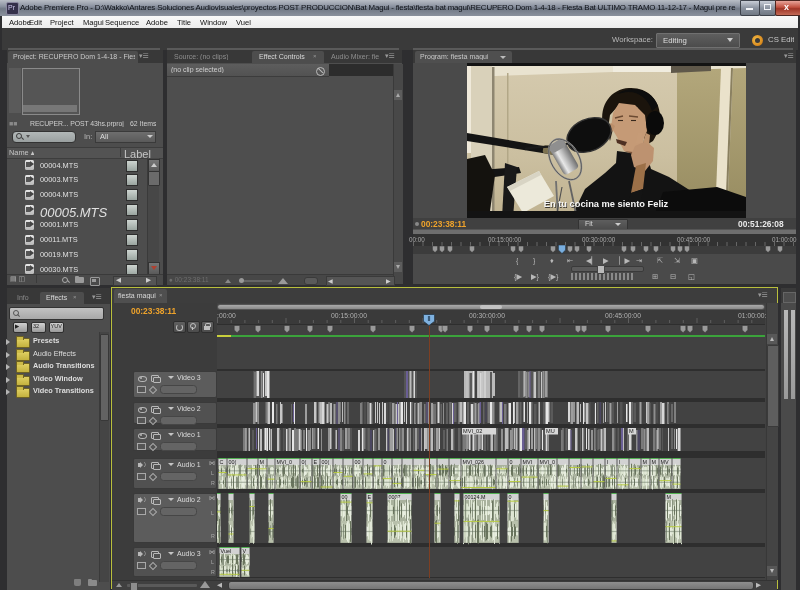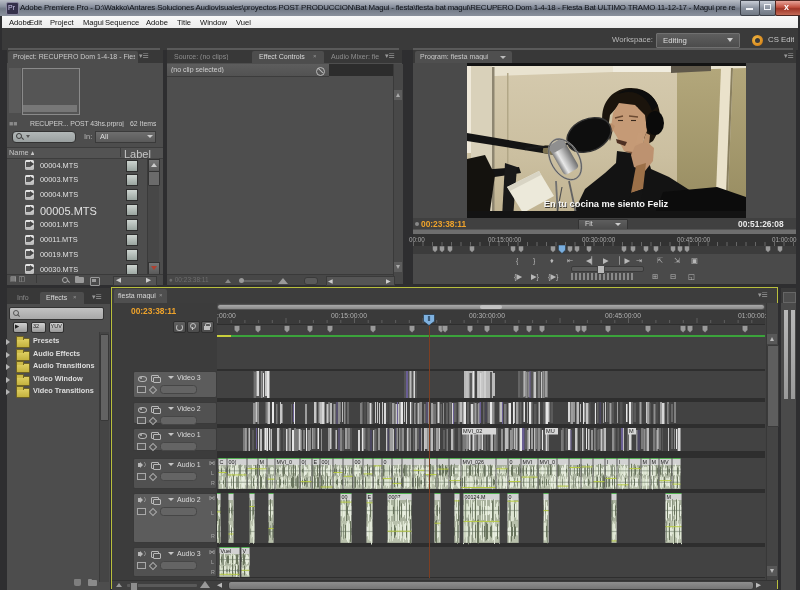--- a/index.html
+++ b/index.html
@@ -72,21 +72,21 @@
 <div class="tx" style="left:40px;top:175.4px;font-size:7.4px;color:#e0e0e0;">00003.MTS</div>
 <div class="a" style="left:126px;top:174.4px;width:10px;height:10px;background:linear-gradient(#cdd4d0,#9aa5a0);border:1px solid #2e2e2e;"></div>
 <div class="a" style="left:25px;top:189.8px;width:9px;height:10px;background:linear-gradient(#e8e8e8,#b8b8b8);border-radius:1.5px;"></div>
 <div class="a" style="left:26px;top:191.8px;width:4px;height:5px;background:#555;"></div>
 <div class="a" style="left:30px;top:190.8px;width:0;height:0;border-top:3.5px solid transparent;border-bottom:3.5px solid transparent;border-left:4px solid #444;"></div>
 <div class="tx" style="left:40px;top:190.3px;font-size:7.4px;color:#e0e0e0;">00004.MTS</div>
 <div class="a" style="left:126px;top:189.3px;width:10px;height:10px;background:linear-gradient(#cdd4d0,#9aa5a0);border:1px solid #2e2e2e;"></div>
 <div class="a" style="left:25px;top:204.7px;width:9px;height:10px;background:linear-gradient(#e8e8e8,#b8b8b8);border-radius:1.5px;"></div>
 <div class="a" style="left:26px;top:206.7px;width:4px;height:5px;background:#555;"></div>
 <div class="a" style="left:30px;top:205.7px;width:0;height:0;border-top:3.5px solid transparent;border-bottom:3.5px solid transparent;border-left:4px solid #444;"></div>
-<div class="tx" style="left:40px;top:205.2px;font-size:11px;color:#e0e0e0;">00005.MTS</div>
+<div class="tx" style="left:40px;top:205.2px;font-size:13px;color:#e0e0e0;font-style:italic;">00005.MTS</div>
 <div class="a" style="left:126px;top:204.2px;width:10px;height:10px;background:linear-gradient(#cdd4d0,#9aa5a0);border:1px solid #2e2e2e;"></div>
 <div class="a" style="left:25px;top:219.6px;width:9px;height:10px;background:linear-gradient(#e8e8e8,#b8b8b8);border-radius:1.5px;"></div>
 <div class="a" style="left:26px;top:221.6px;width:4px;height:5px;background:#555;"></div>
 <div class="a" style="left:30px;top:220.6px;width:0;height:0;border-top:3.5px solid transparent;border-bottom:3.5px solid transparent;border-left:4px solid #444;"></div>
 <div class="tx" style="left:40px;top:220.1px;font-size:7.4px;color:#e0e0e0;">00001.MTS</div>
 <div class="a" style="left:126px;top:219.1px;width:10px;height:10px;background:linear-gradient(#cdd4d0,#9aa5a0);border:1px solid #2e2e2e;"></div>
 <div class="a" style="left:25px;top:234.5px;width:9px;height:10px;background:linear-gradient(#e8e8e8,#b8b8b8);border-radius:1.5px;"></div>
 <div class="a" style="left:26px;top:236.5px;width:4px;height:5px;background:#555;"></div>
 <div class="a" style="left:30px;top:235.5px;width:0;height:0;border-top:3.5px solid transparent;border-bottom:3.5px solid transparent;border-left:4px solid #444;"></div>
 <div class="tx" style="left:40px;top:235.0px;font-size:7.4px;color:#e0e0e0;">00011.MTS</div>
@@ -361,21 +361,21 @@
 <div class="tx" style="left:15px;top:323px;font-size:5.5px;color:#222;">▶</div>
 <div class="tx" style="left:33px;top:323px;font-size:5.5px;color:#222;">32</div>
 <div class="tx" style="left:50.5px;top:323px;font-size:5.5px;color:#222;">YUV</div>
 <div class="a" style="left:6px;top:339.0px;width:0;height:0;border-top:3px solid transparent;border-bottom:3px solid transparent;border-left:4px solid #b5b5b5;"></div>
 <div class="a" style="left:16px;top:338.0px;width:12px;height:8px;background:linear-gradient(#e0d063,#c4b23e);border:1px solid #6e6224;border-radius:1px;"></div>
 <div class="a" style="left:16px;top:336.0px;width:6px;height:3px;background:#cdbb48;border:1px solid #6e6224;border-bottom:none;border-radius:1px 1px 0 0;"></div>
 <div class="tx" style="left:33px;top:336.0px;font-size:7.3px;font-weight:bold;color:#dedede;">Presets</div>
 <div class="a" style="left:6px;top:351.5px;width:0;height:0;border-top:3px solid transparent;border-bottom:3px solid transparent;border-left:4px solid #b5b5b5;"></div>
 <div class="a" style="left:16px;top:350.5px;width:12px;height:8px;background:linear-gradient(#e0d063,#c4b23e);border:1px solid #6e6224;border-radius:1px;"></div>
 <div class="a" style="left:16px;top:348.5px;width:6px;height:3px;background:#cdbb48;border:1px solid #6e6224;border-bottom:none;border-radius:1px 1px 0 0;"></div>
-<div class="tx" style="left:33px;top:348.5px;font-size:7.3px;font-weight:bold;color:#dedede;">Audio Effects</div>
+<div class="tx" style="left:33px;top:348.5px;font-size:7.3px;font-weight:normal;color:#dedede;">Audio Effects</div>
 <div class="a" style="left:6px;top:364.0px;width:0;height:0;border-top:3px solid transparent;border-bottom:3px solid transparent;border-left:4px solid #b5b5b5;"></div>
 <div class="a" style="left:16px;top:363.0px;width:12px;height:8px;background:linear-gradient(#e0d063,#c4b23e);border:1px solid #6e6224;border-radius:1px;"></div>
 <div class="a" style="left:16px;top:361.0px;width:6px;height:3px;background:#cdbb48;border:1px solid #6e6224;border-bottom:none;border-radius:1px 1px 0 0;"></div>
 <div class="tx" style="left:33px;top:361.0px;font-size:7.3px;font-weight:bold;color:#dedede;">Audio Transitions</div>
 <div class="a" style="left:6px;top:376.5px;width:0;height:0;border-top:3px solid transparent;border-bottom:3px solid transparent;border-left:4px solid #b5b5b5;"></div>
 <div class="a" style="left:16px;top:375.5px;width:12px;height:8px;background:linear-gradient(#e0d063,#c4b23e);border:1px solid #6e6224;border-radius:1px;"></div>
 <div class="a" style="left:16px;top:373.5px;width:6px;height:3px;background:#cdbb48;border:1px solid #6e6224;border-bottom:none;border-radius:1px 1px 0 0;"></div>
 <div class="tx" style="left:33px;top:373.5px;font-size:7.3px;font-weight:bold;color:#dedede;">Video Window</div>
 <div class="a" style="left:6px;top:389.0px;width:0;height:0;border-top:3px solid transparent;border-bottom:3px solid transparent;border-left:4px solid #b5b5b5;"></div>
 <div class="a" style="left:16px;top:388.0px;width:12px;height:8px;background:linear-gradient(#e0d063,#c4b23e);border:1px solid #6e6224;border-radius:1px;"></div>

